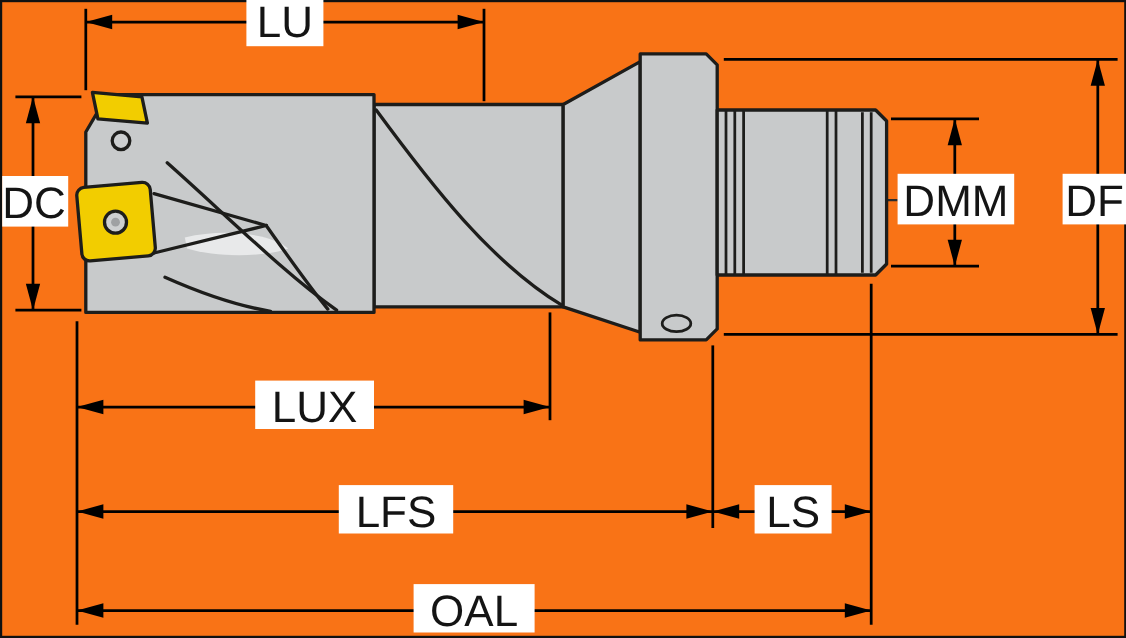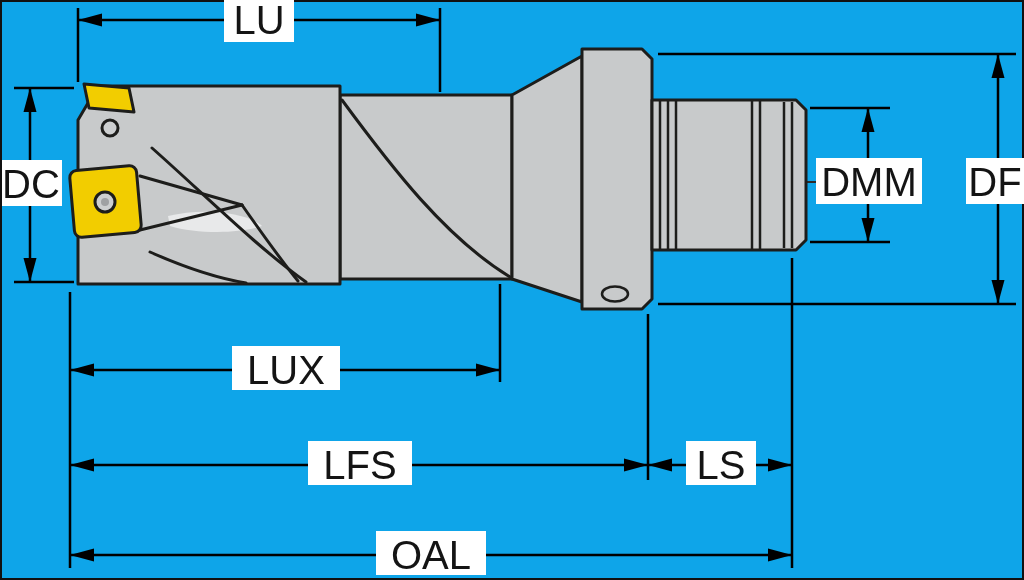--- a/index.html
+++ b/index.html
@@ -1,16 +1,16 @@
 <!DOCTYPE html>
 <html><head>
 <meta charset="utf-8">
 <style>
   html,body{margin:0;padding:0;background:#ffffff;}
-  .stage{position:relative;width:1024px;height:580px;background:#0ea5e9;overflow:hidden;
+  .stage{position:relative;width:1024px;height:580px;background:#f97316;overflow:hidden;
          font-family:"Liberation Sans", sans-serif;}
   svg{display:block;}
   .outline{fill:#c8cacb;stroke:#1d1d1b;stroke-width:3;stroke-linejoin:round;}
   .edge{fill:none;stroke:#1d1d1b;stroke-width:3;stroke-linecap:round;}
   .groove{fill:none;stroke:#1d1d1b;stroke-width:2.5;}
   .insert{fill:#f2cd00;stroke:#1d1d1b;stroke-width:3;stroke-linejoin:round;}
   .hole{fill:#cdcfd0;stroke:#1d1d1b;stroke-width:3;}
   .hole-inner{fill:#9fa1a3;stroke:none;}
   .land{fill:#e8e9ea;stroke:none;}
   .dim{fill:none;stroke:#000;stroke-width:2.5;}

